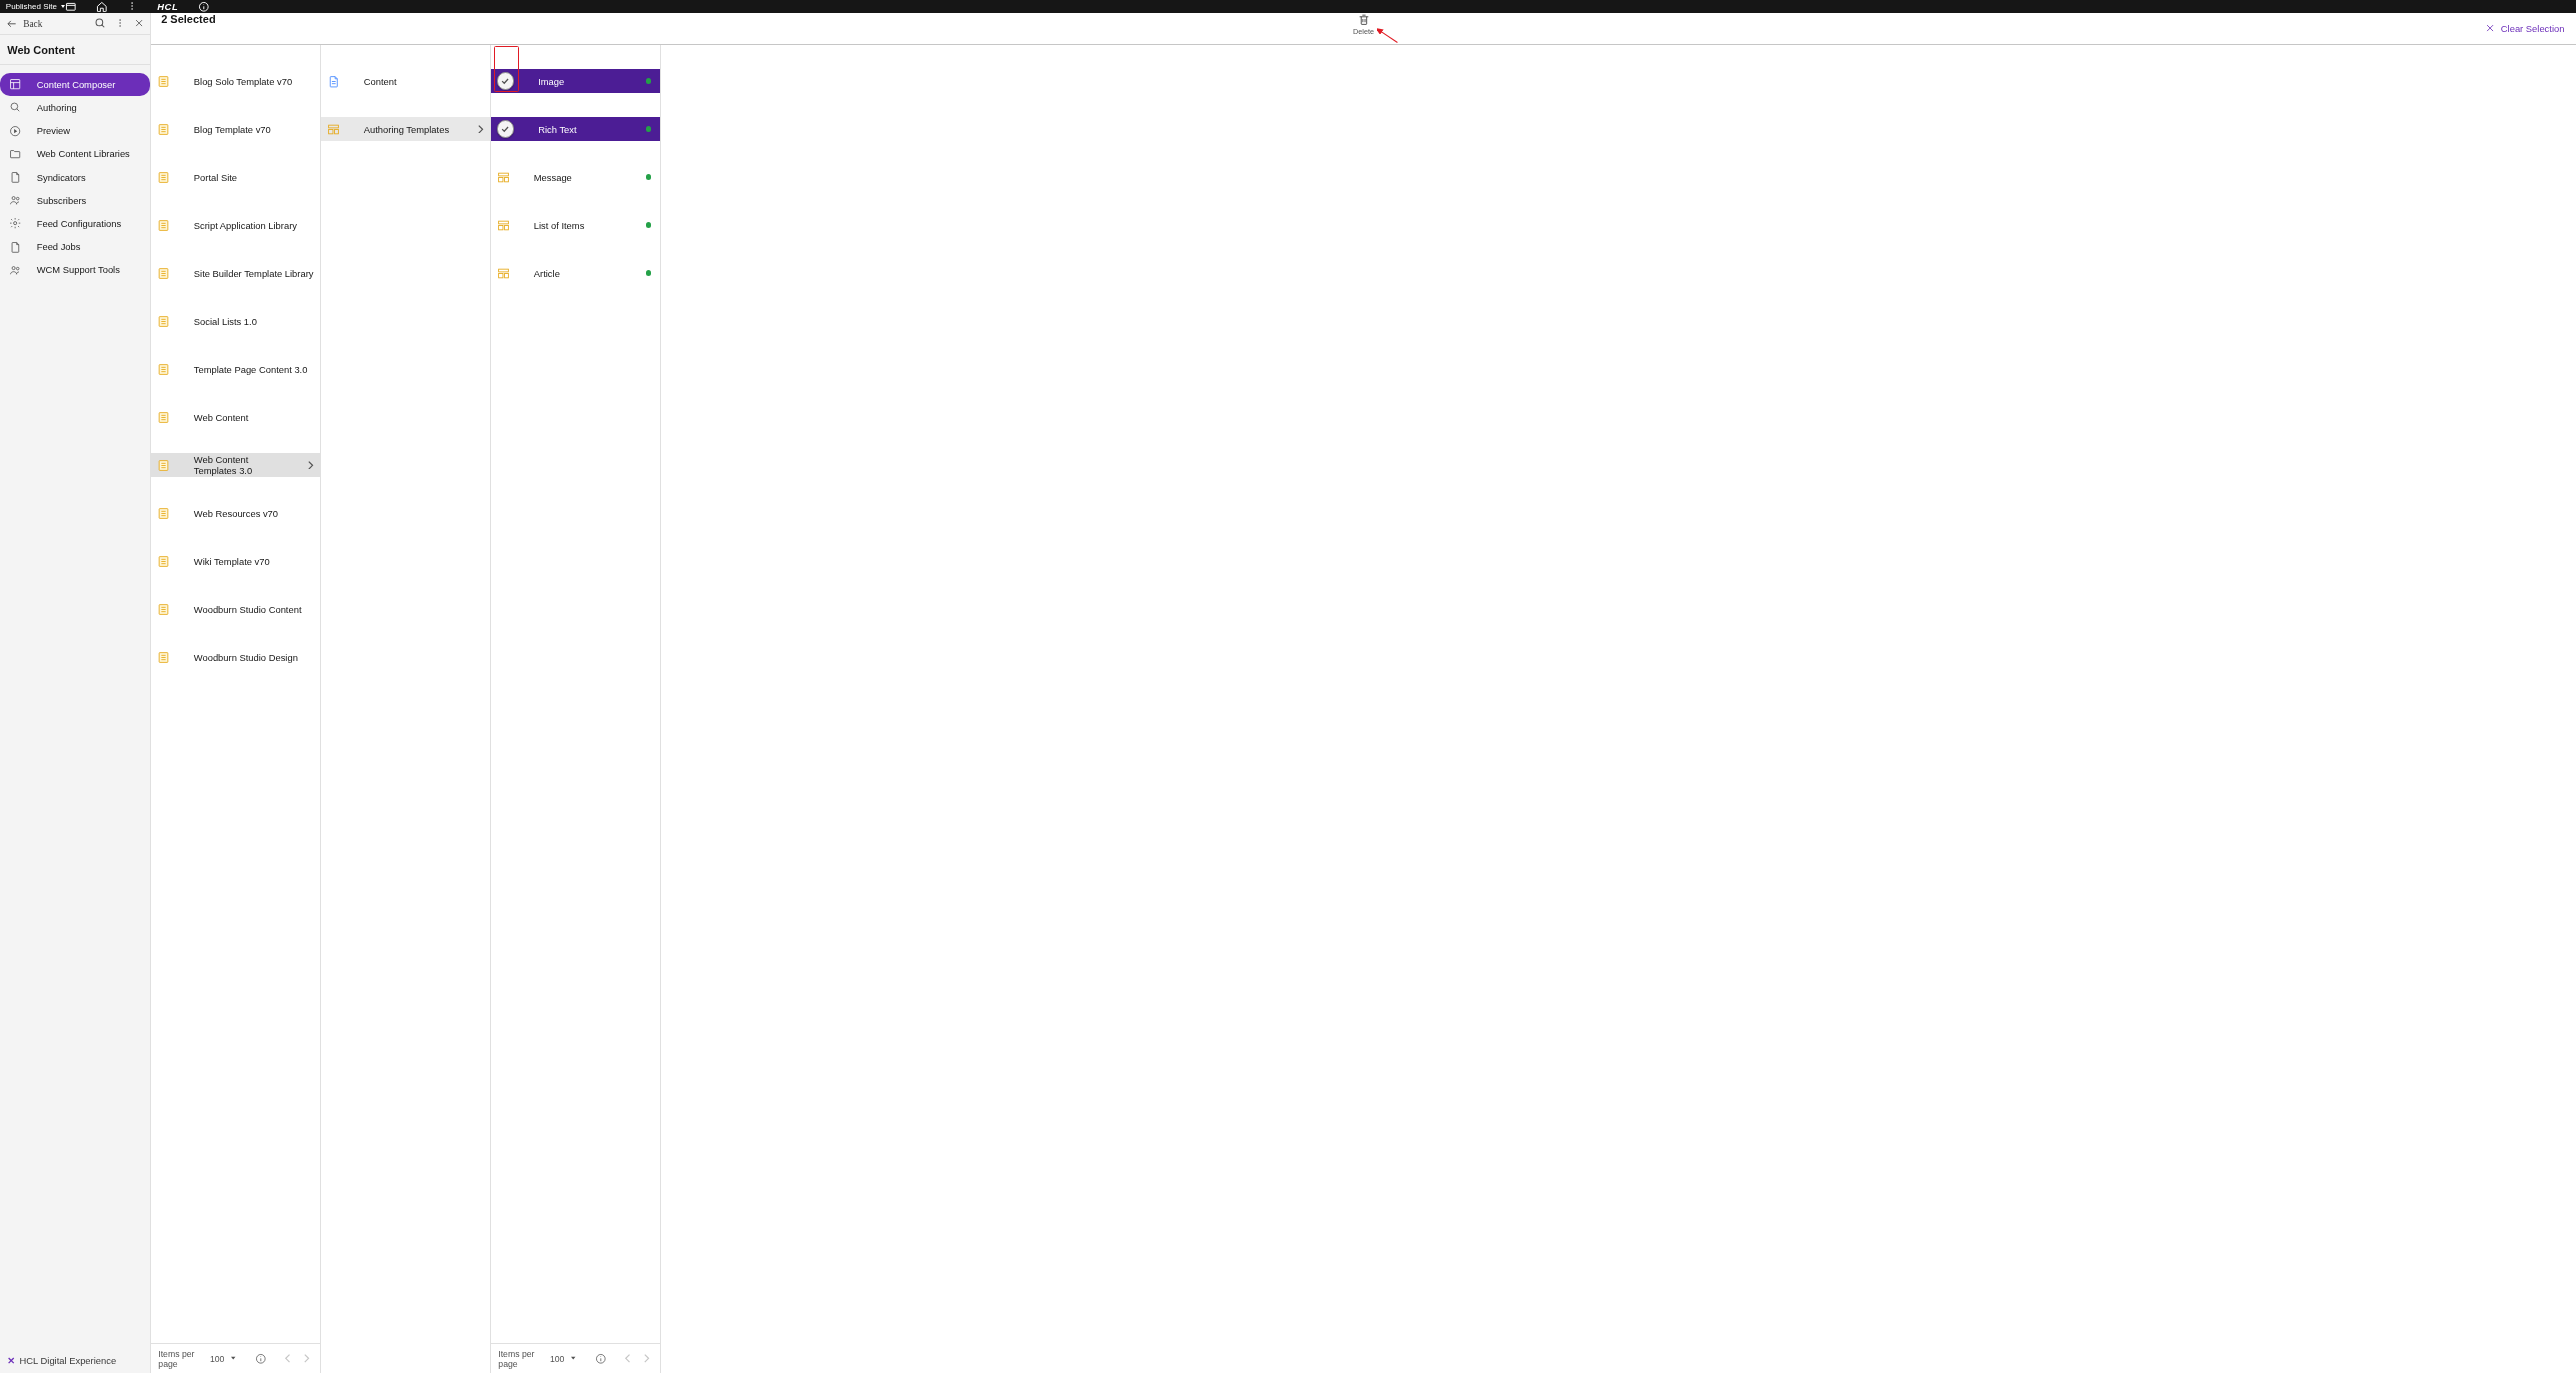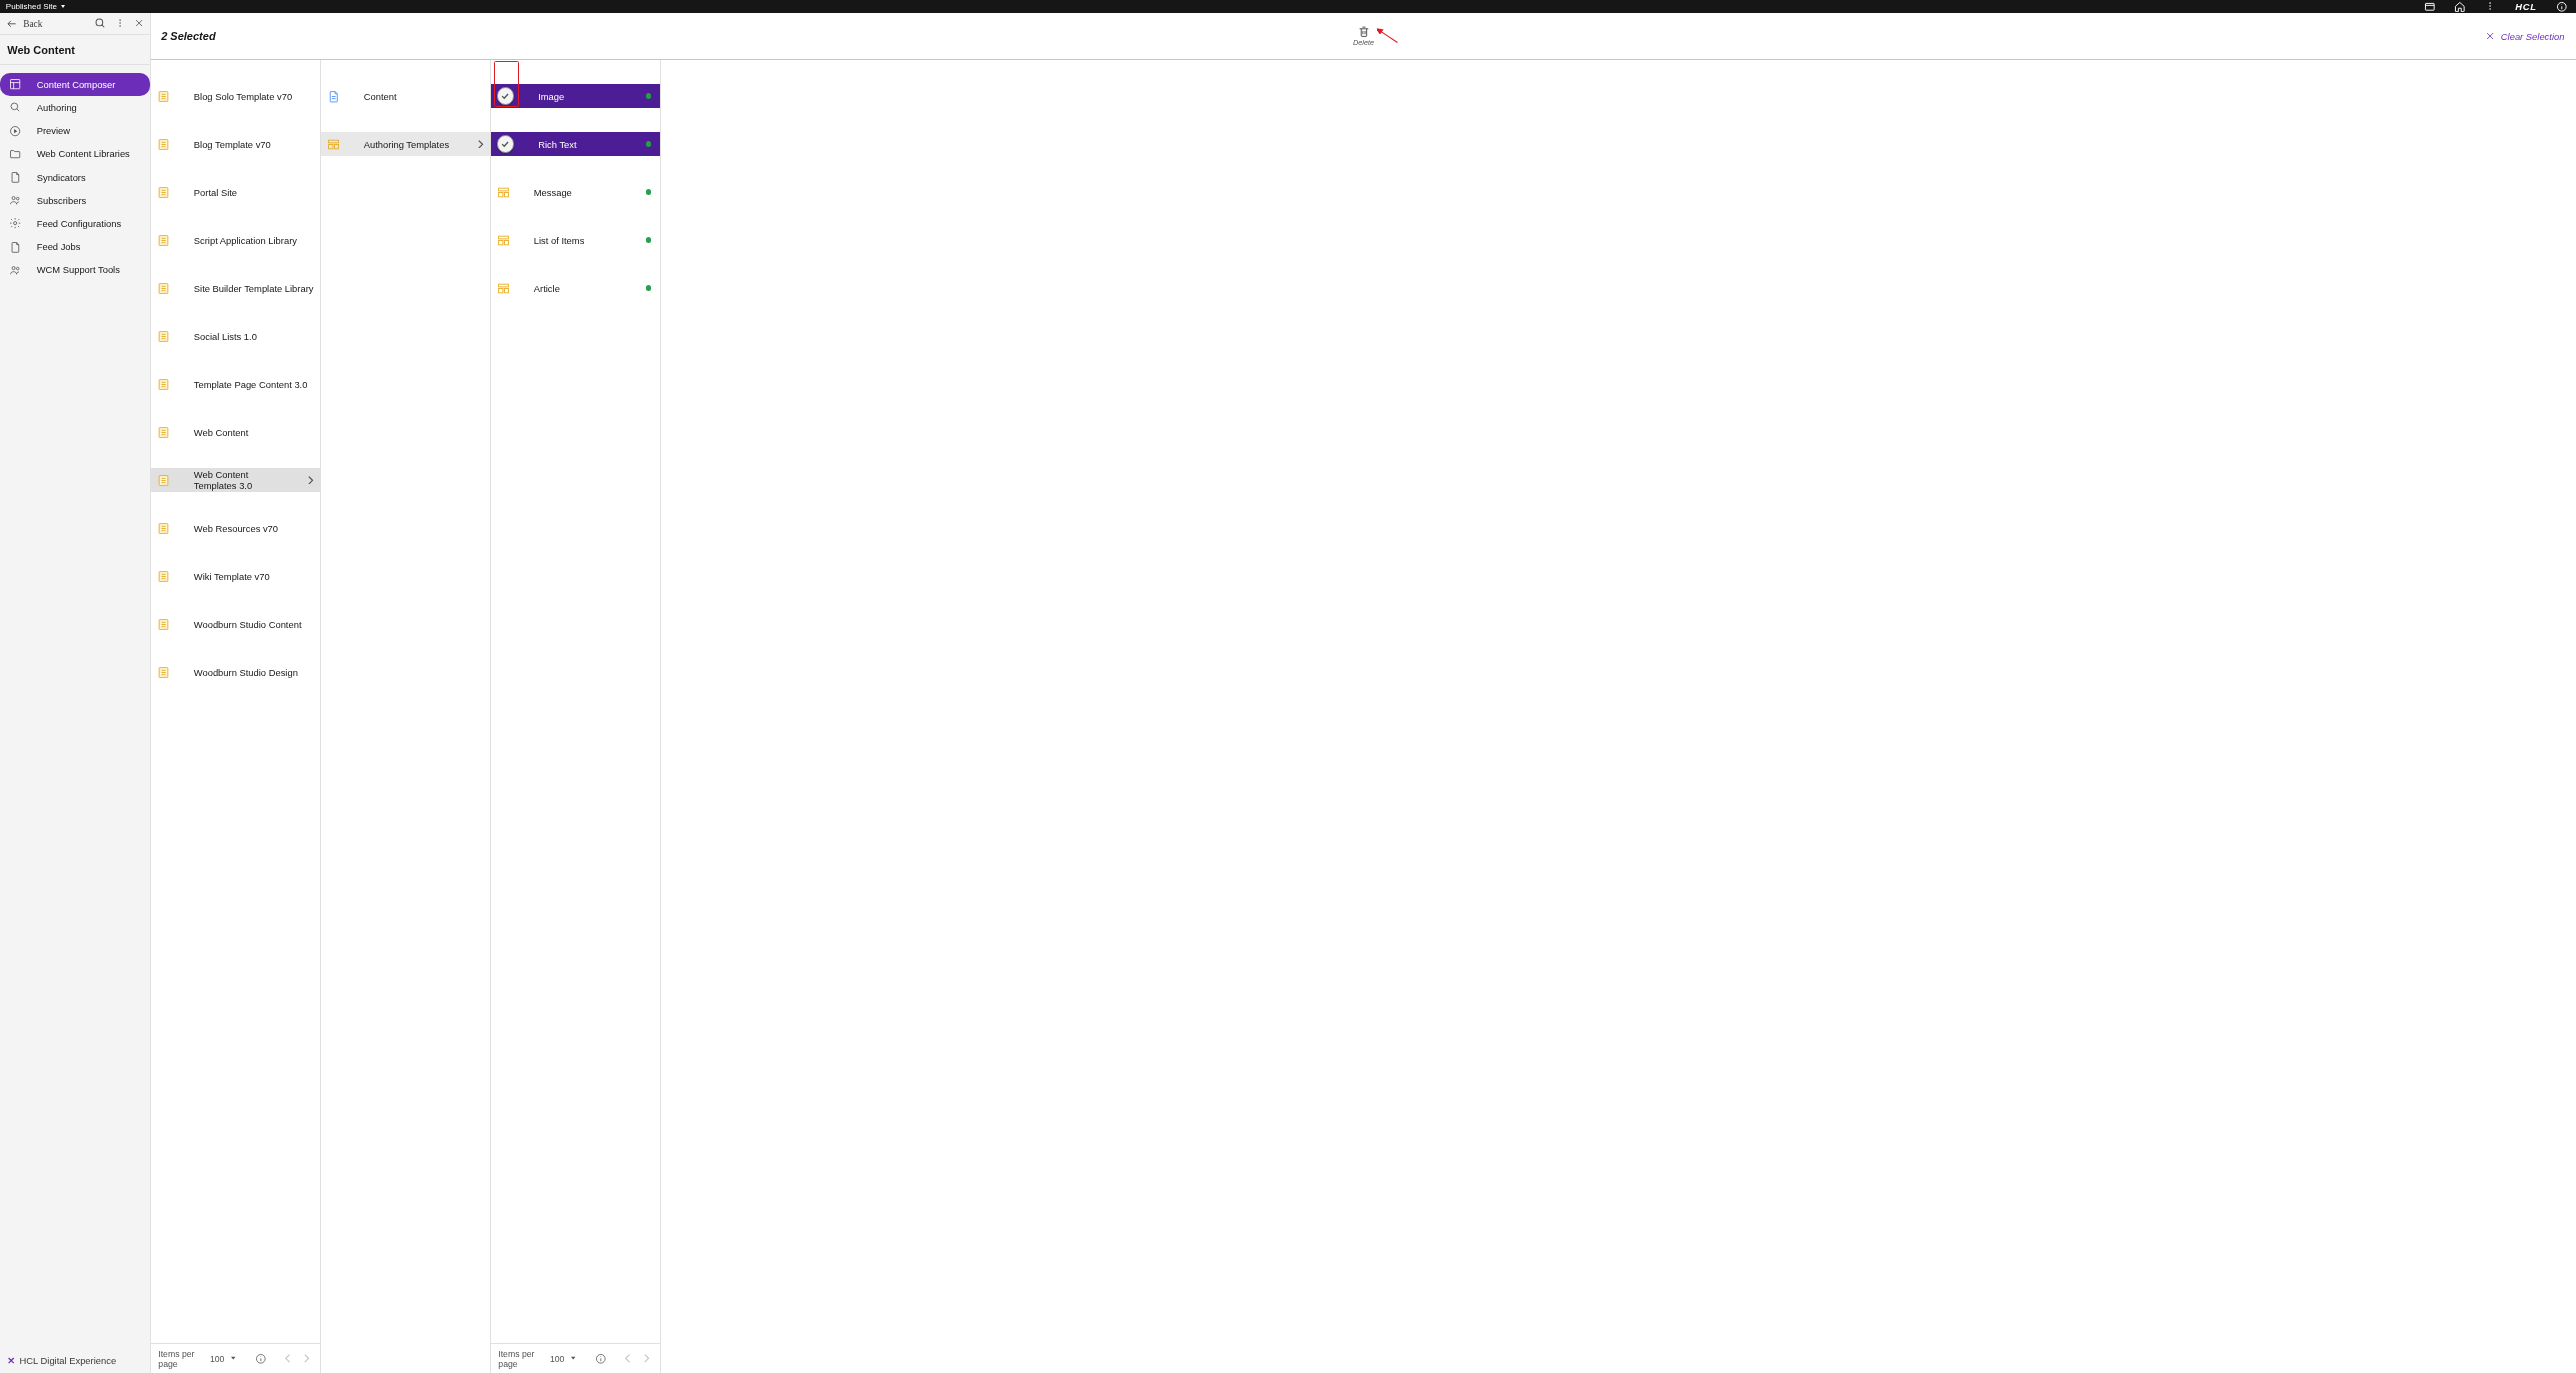--- a/index.html
+++ b/index.html
@@ -1,19 +1,19 @@
 <!DOCTYPE html>
 <html style="font-size:11.6px"><head>
   <meta charset="utf-8">
   <style>
     * { box-sizing: border-box; margin: 0; padding: 0; }
     body { font-family: -apple-system, BlinkMacSystemFont, "Segoe UI", Arial, sans-serif; font-size: 9.4px; color: #161616; background: #fff; overflow: hidden; }
     
     
-    .topbar { display:flex; align-items:center; justify-content:space-between; background:#161616; color:#fff; height:13px; padding:0 5.8px; }
+    .topbar { display:flex; align-items:center; background:#161616; color:#fff; height:13px; padding:0 5.8px; }
     .topbar-left { display:flex; align-items:center; gap:4.4px; }
     .topbar-site { font-size:8px; color:#fff; }
     .topbar-caret { width:0; height:0; border-left:2.9px solid transparent; border-right:2.9px solid transparent; border-top:3.6px solid #fff; }
     .topbar-right { display:flex; align-items:center; gap:19px; padding-right:2.9px; }
     .topbar-icon { width:11.6px; height:11.6px; display:flex; align-items:center; justify-content:center; color:#fff; }
     .topbar-hcl { font-weight:900; font-style:italic; letter-spacing:0.7px; font-size:9.4px; }
     
     
     .shell { display:flex; height:calc(100vh - 13px); }
     
@@ -27,21 +27,21 @@
     .sb-nav li { display:flex; align-items:center; gap:15px; padding:5.1px 8.7px; cursor:pointer; color:#161616;border-radius:10px; }
     .sb-nav li.active { background:#6c2eb9; color:#fff; }
     .sb-nav .sb-ico { width:13px; height:13px; display:flex; align-items:center; justify-content:center; }
     .sidebar-footer { margin-top:auto; padding:7.3px; display:flex; align-items:center; gap:4.4px; font-size:9.4px; color:#393939; }
     .logo-x { color:#6c2eb9; font-weight:bold; }
     
     
     .content { flex:1; display:flex; flex-direction:column; }
     
     
-    .action-header { display:flex; align-items:center; justify-content:space-between; height:47px; border-bottom:0.7px solid #c6c6c6; position:relative;font-style:italic; }
+    .action-header { display:flex; justify-content:space-between; height:32px; border-bottom:0.7px solid #c6c6c6; position:relative; }
     .ah-left { padding-left:10.2px; font-size:11px; font-weight:600; }
     .ah-center { position:absolute; left:50%; transform:translateX(-50%); display:flex; flex-direction:column; align-items:center; cursor:pointer; }
     .ah-center .del-label { font-size:7.3px; color:#525252; margin-top:0.7px; }
     .ah-right { display:flex; align-items:center; gap:5.8px; color:#6c2eb9; cursor:pointer; padding-right:11.6px; font-size:9.4px;}
     .ah-arrow { position:absolute; left:calc(50% + 13px); top:14.5px; pointer-events:none; }
     
     
     .columns { flex:1; display:flex; }
     .col { border-right:0.7px solid #e0e0e0; display:flex; flex-direction:column; }
     .col1 { width:170px; }

